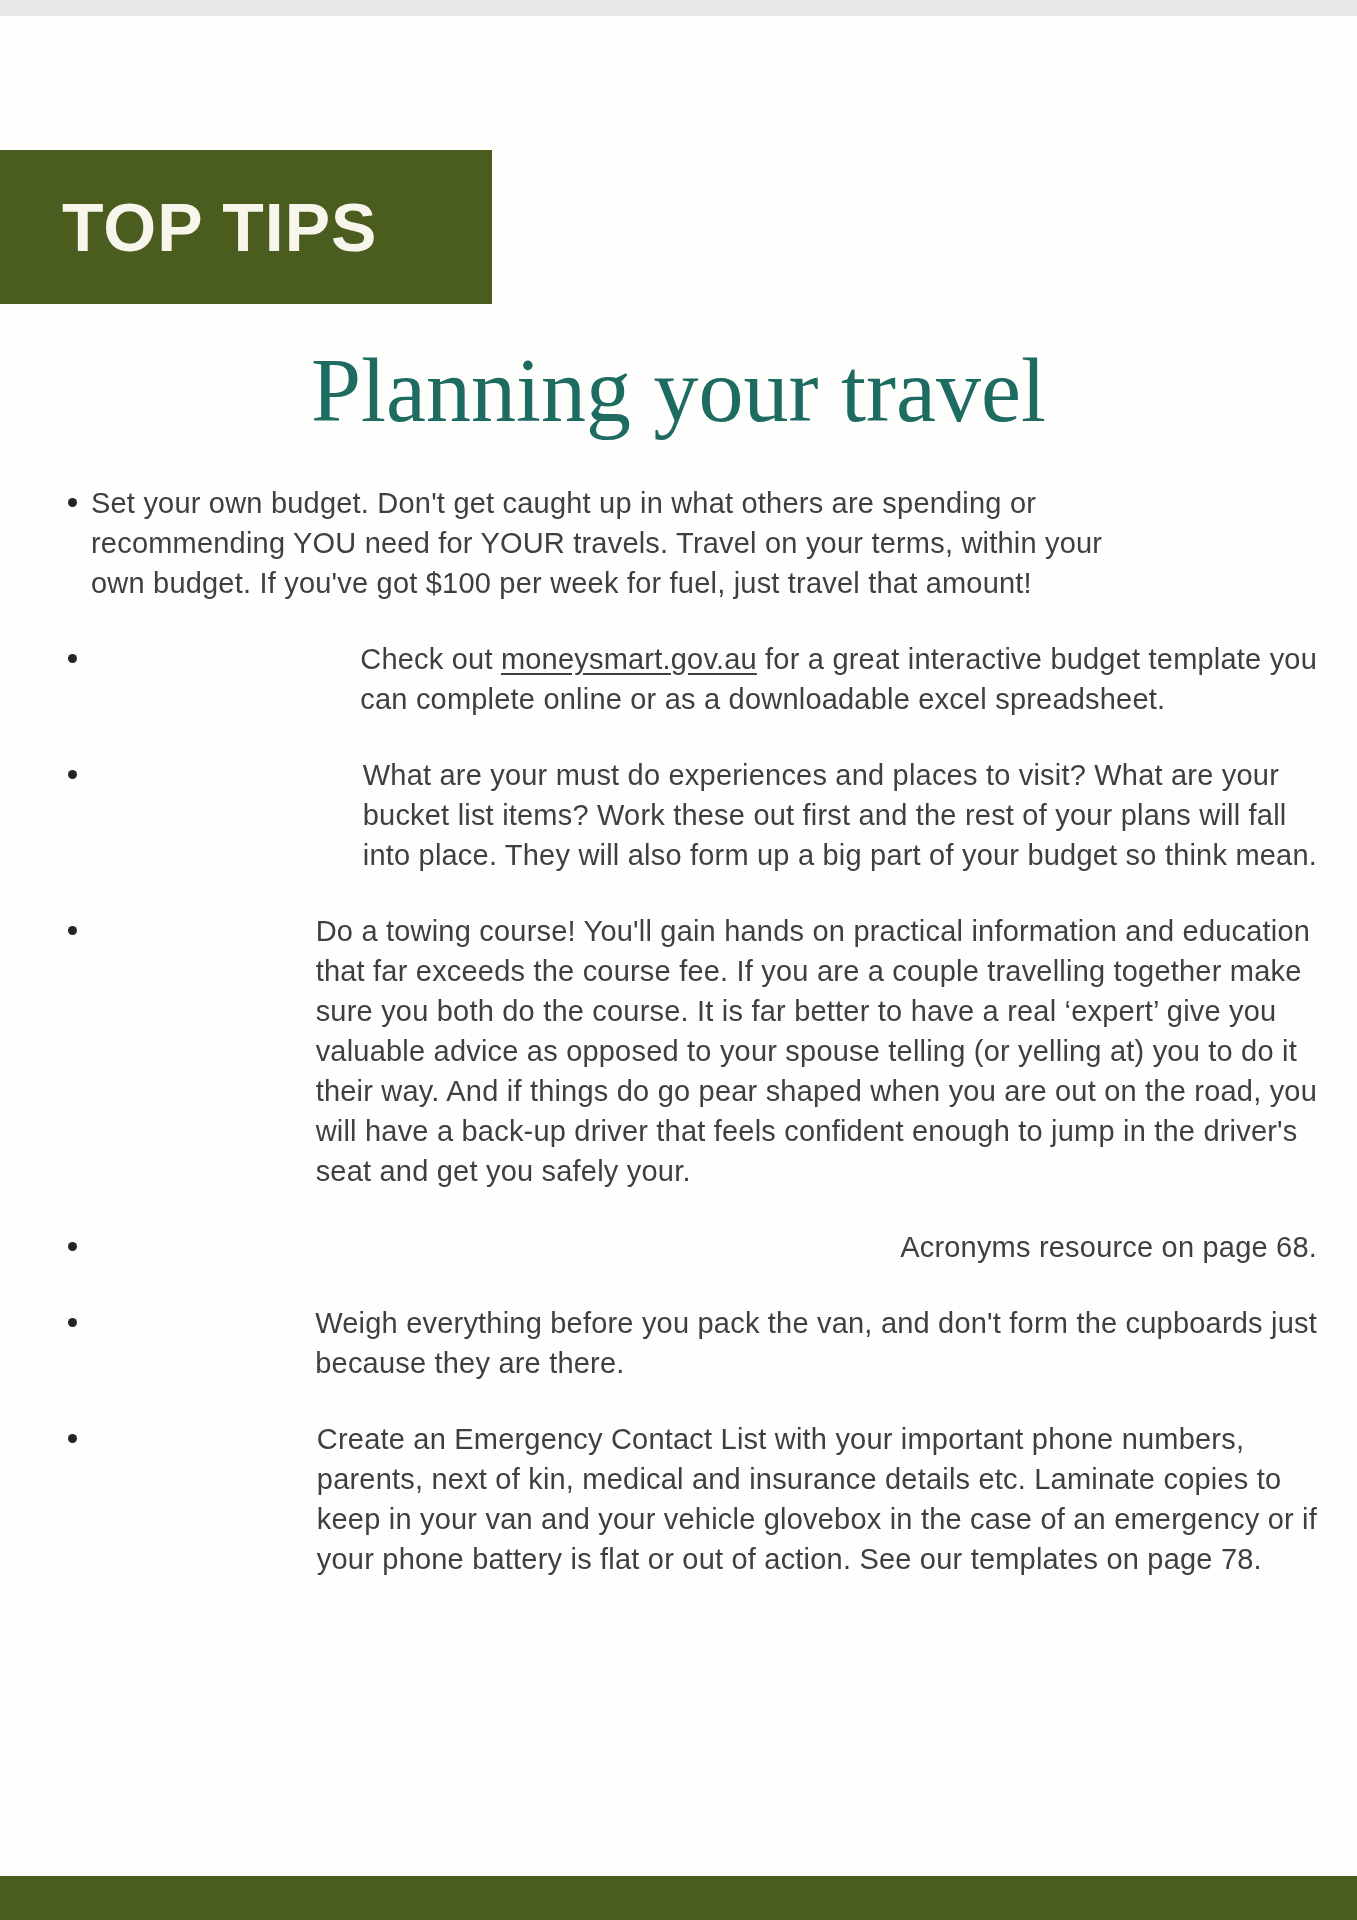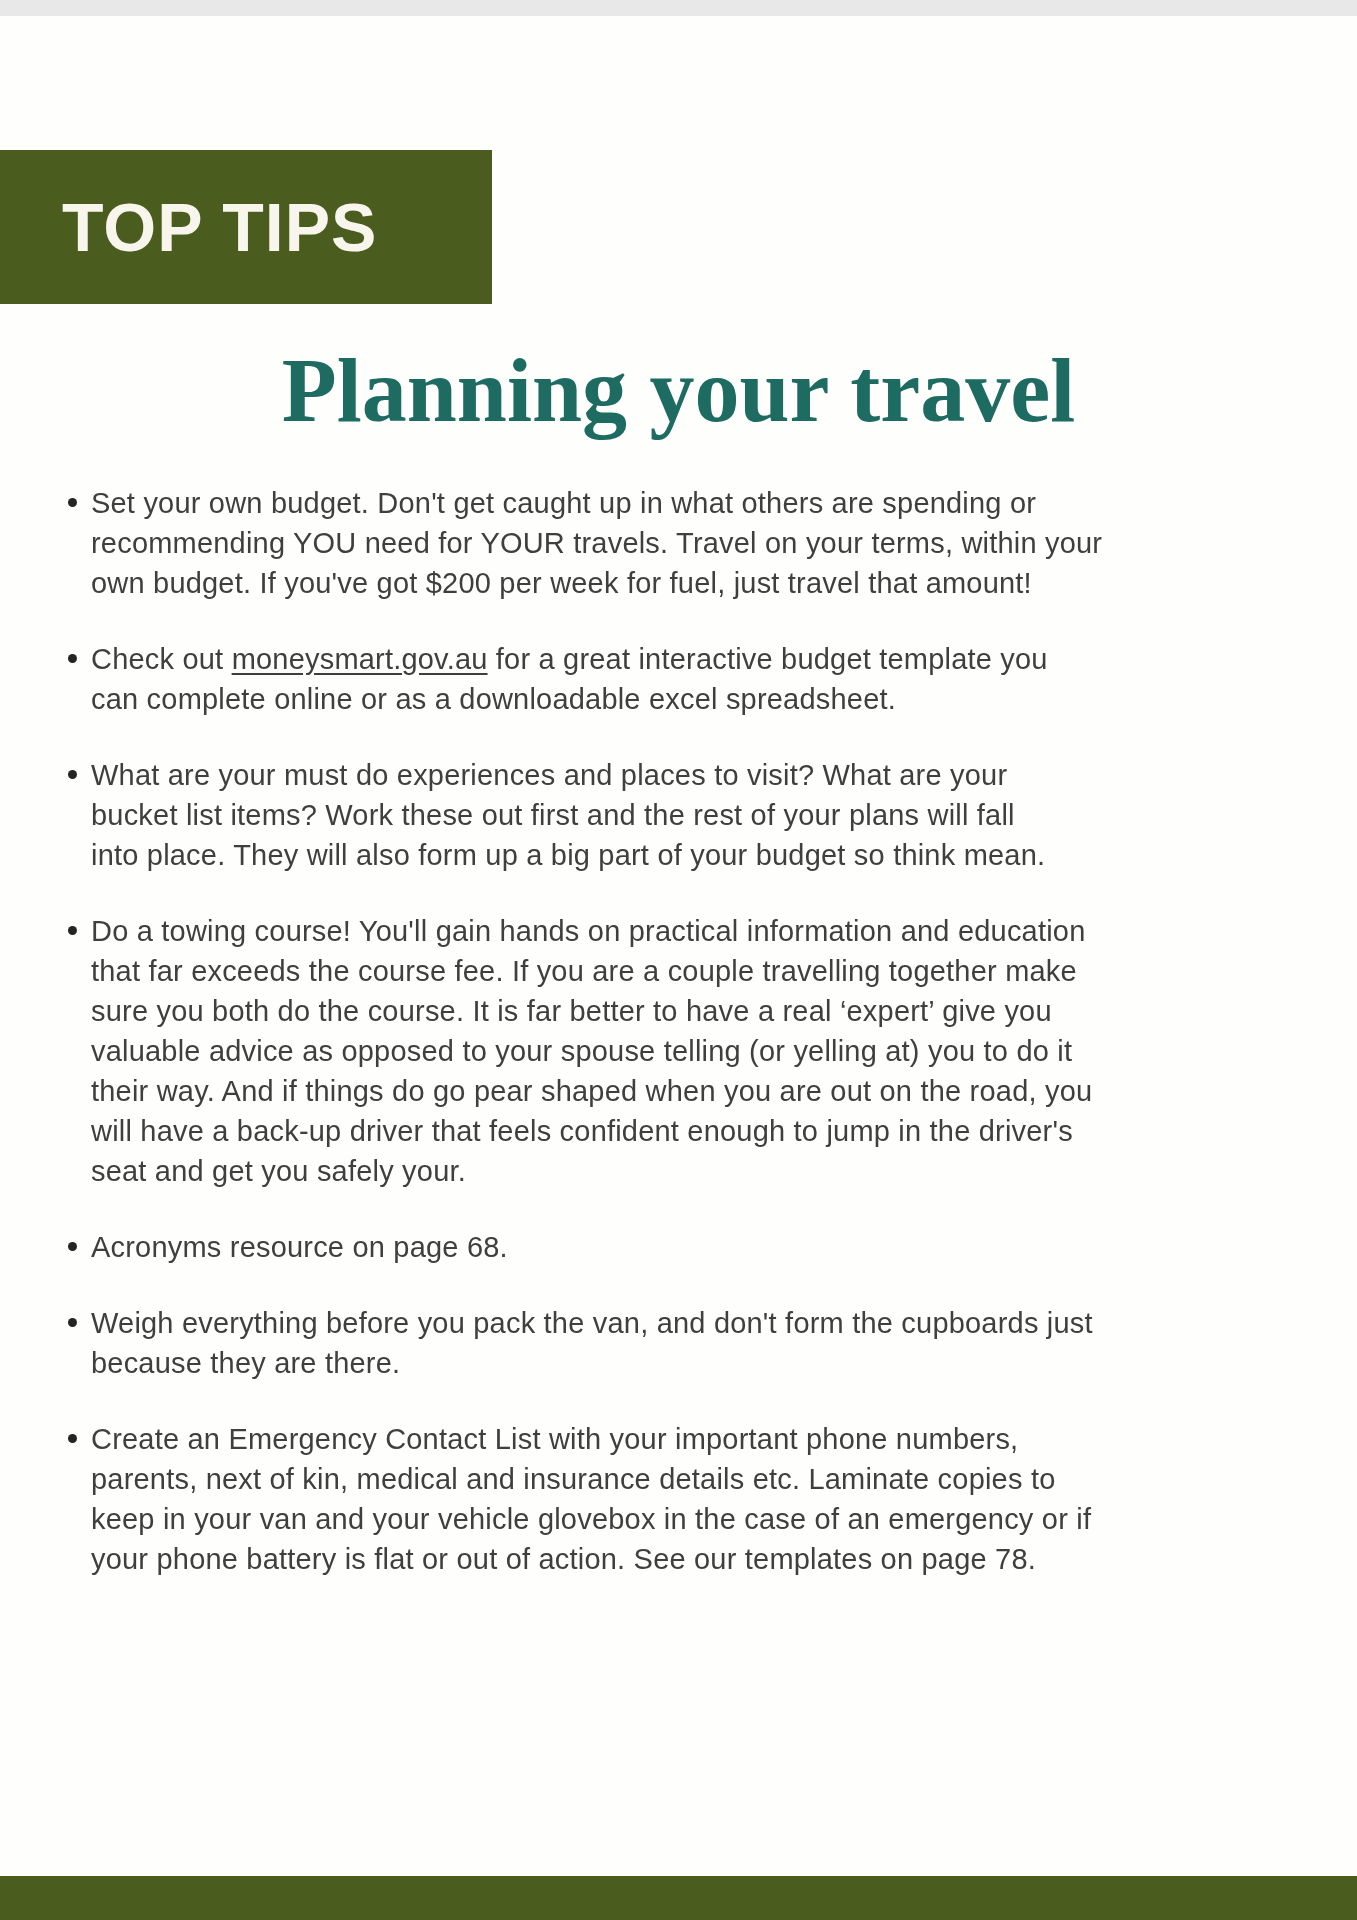--- a/index.html
+++ b/index.html
@@ -26,34 +26,34 @@
     color: var(--band_text, #f8f6ec);
     font-size: 68px;
     font-weight: bold;
     letter-spacing: 1px;
     white-space: nowrap;
   }
   .title {
     margin-top: 33px;
     text-align: center;
     font-family: "Liberation Serif", serif;
-    font-weight: bold;
+    font-weight: normal;
     font-size: 90px;
     line-height: 1.2;
     color: var(--title, #1e6b62);
     white-space: nowrap;
   }
   ul.tips {
     list-style: none;
     margin-top: 38px;
     padding-left: 68px;
     padding-right: 40px;
   }
   ul.tips li { display: flex; }
-  ul.tips li + li { margin-top: 36px; }
+  ul.tips li + li { margin-top: 36px; justify-content: space-between; }
   .dot {
     flex: 0 0 auto;
     width: 9px;
     height: 9px;
     border-radius: 50%;
     background: #242424;
     margin: 15px 14px 0 0;
   }
   .lines { color: var(--body_text, #3f3f3f); font-size: 29px; line-height: 40px; }
   .ln { display: block; white-space: nowrap; letter-spacing: 0.2px; }
@@ -83,21 +83,21 @@
 
   <h1 class="title">Planning your travel</h1>
 
   <ul class="tips">
 
     <li>
       <span class="dot"></span>
       <div class="lines">
         <span class="ln">Set your own budget. Don't get caught up in what others are spending or</span>
         <span class="ln">recommending YOU need for YOUR travels. Travel on your terms, within your</span>
-        <span class="ln">own budget. If you've got $200 per week for fuel, just travel that amount!</span>
+        <span class="ln">own budget. If you've got $100 per week for fuel, just travel that amount!</span>
       </div>
     </li>
 
     <li>
       <span class="dot"></span>
       <div class="lines">
         <span class="ln"><span>Check out </span><a class="inline-link">moneysmart.gov.au</a><span> for a great interactive budget template you</span></span>
         <span class="ln">can complete online or as a downloadable excel spreadsheet.</span>
       </div>
     </li>

